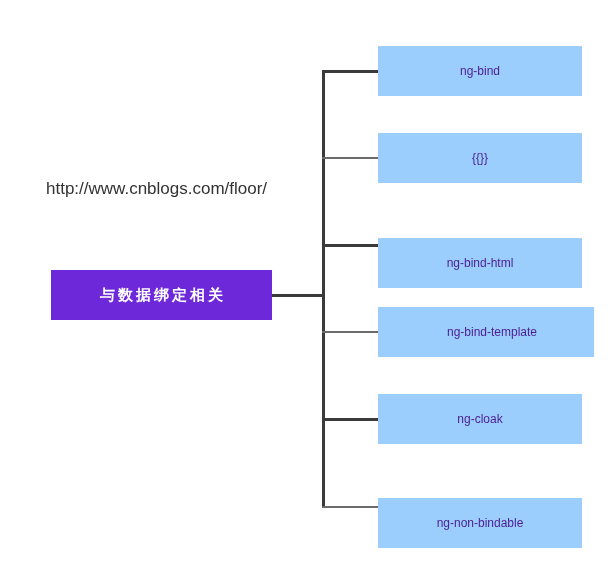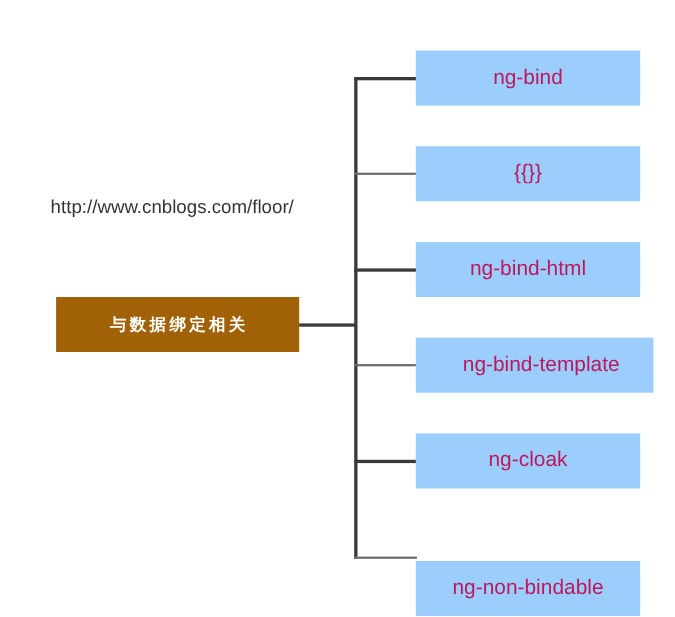--- a/index.html
+++ b/index.html
@@ -31,21 +31,21 @@
     word-break: break-all;
   }
 
   
   .root-node {
     position: absolute;
     left: 51px;
     top: 270px;
     width: 221px;
     height: 50px;
-    background: #a16207;
+    background: #6d28d9;
     display: flex;
     align-items: center;
     justify-content: center;
   }
   .root-node .root-label {
     color: #ffffff;
     font-size: 15px;
     font-weight: bold;
     letter-spacing: 3px;
     text-indent: 3px;
@@ -56,22 +56,22 @@
     position: absolute;
     left: 378px;
     width: 204px;
     height: 50px;
     background: #9bcefd;
     display: flex;
     align-items: center;
     justify-content: center;
   }
   .leaf-node .leaf-label {
-    color: #be185d;
-    font-size: 19px;
+    color: #4c1d95;
+    font-size: 12px;
     line-height: 18px;
   }
 
   
   .connector {
     position: absolute;
     background: #3a3a3a;
   }
   .connector.light {
     background: #6b6b6b;
@@ -123,27 +123,27 @@
       <div class="connector branch" style="top: 418px;"></div>
       <div class="connector branch light" style="top: 506px;"></div>
     </div>
   <div id="leaf-layer">
       <div class="leaf-node" style="top: 46px;">
         <span class="leaf-label">ng-bind</span>
       </div>
       <div class="leaf-node" style="top: 133px;">
         <span class="leaf-label">{{}}</span>
       </div>
-      <div class="leaf-node" style="top: 220px;">
+      <div class="leaf-node" style="top: 238px;">
         <span class="leaf-label">ng-bind-html</span>
       </div>
       <div class="leaf-node" style="top: 307px; padding-left: 12px;">
         <span class="leaf-label">ng-bind-template</span>
       </div>
       <div class="leaf-node" style="top: 394px;">
         <span class="leaf-label">ng-cloak</span>
       </div>
-      <div class="leaf-node" style="top: 510px;">
+      <div class="leaf-node" style="top: 498px;">
         <span class="leaf-label">ng-non-bindable</span>
       </div>
     </div>
 
 </div>
 
 </body></html>

